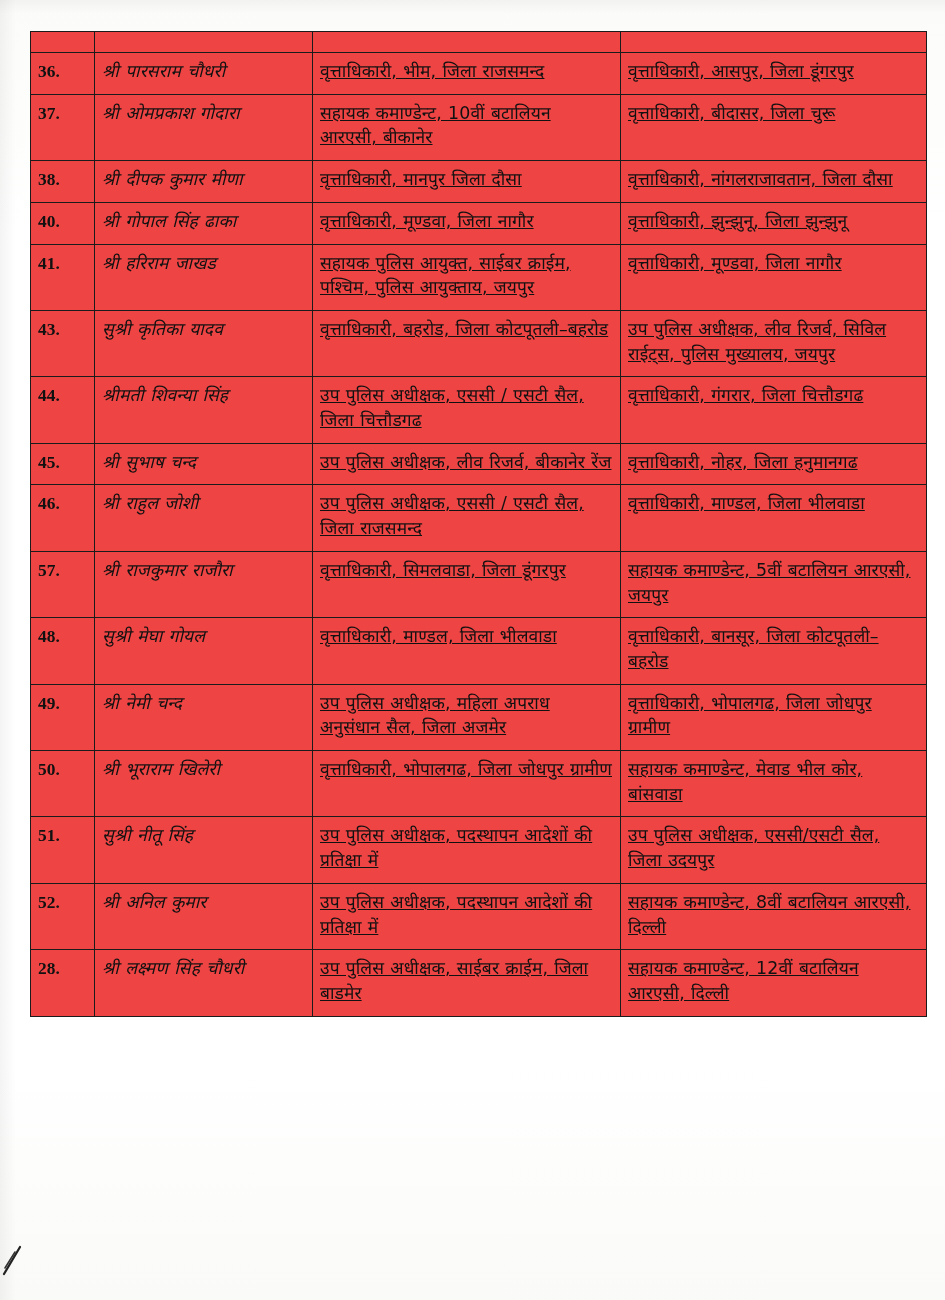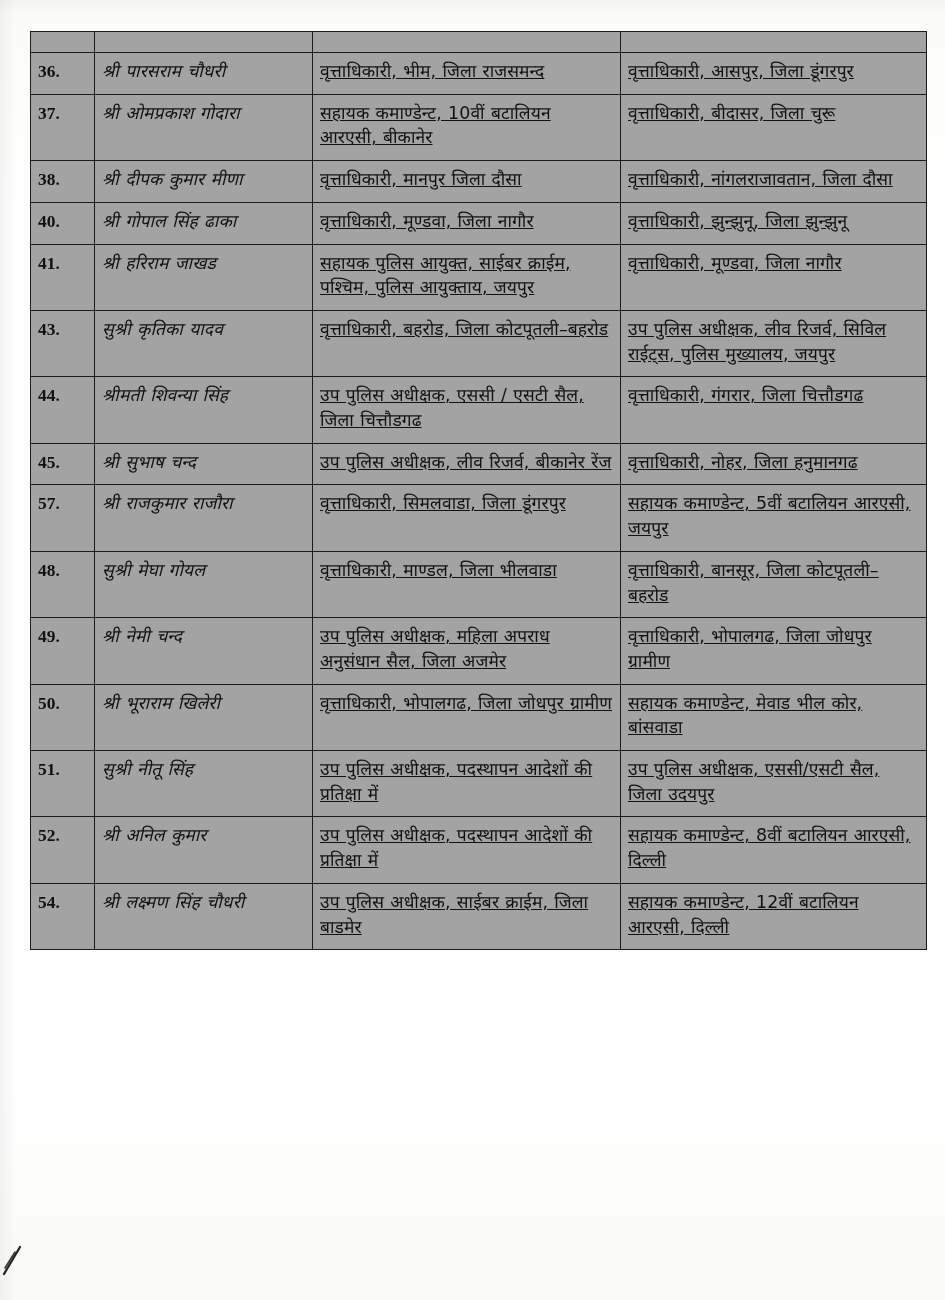--- a/index.html
+++ b/index.html
@@ -30,21 +30,21 @@
     position: absolute;
     left: 30px;
     top: 31px;
     width: 896px;
   }
 
   table.doc-table {
     border-collapse: collapse;
     width: 896px;
     table-layout: fixed;
-    background: #a3a3a3;
+    background: #ef4444;
     padding-left: 40px;
   }
 
   table.doc-table td {
     border: 1.4px solid #1b1b1b;
     vertical-align: top;
     padding: 6px 7px 10px 7px;
     font-size: 17.4px;
     line-height: 1.42;
     letter-spacing: 0.1px;
@@ -160,20 +160,26 @@
           <td class="from">उप पुलिस अधीक्षक, एससी / एसटी सैल, जिला चित्तौडगढ</td>
           <td class="to">वृत्ताधिकारी, गंगरार, जिला चित्तौडगढ</td>
         </tr>
         <tr>
           <td class="sr">45.</td>
           <td class="name">श्री सुभाष चन्द</td>
           <td class="from">उप पुलिस अधीक्षक, लीव रिजर्व, बीकानेर रेंज</td>
           <td class="to">वृत्ताधिकारी, नोहर, जिला हनुमानगढ</td>
         </tr>
         <tr>
+          <td class="sr">46.</td>
+          <td class="name">श्री राहुल जोशी</td>
+          <td class="from">उप पुलिस अधीक्षक, एससी / एसटी सैल, जिला राजसमन्द</td>
+          <td class="to">वृत्ताधिकारी, माण्डल, जिला भीलवाडा</td>
+        </tr>
+        <tr>
           <td class="sr">57.</td>
           <td class="name">श्री राजकुमार राजौरा</td>
           <td class="from">वृत्ताधिकारी, सिमलवाडा, जिला डूंगरपुर</td>
           <td class="to">सहायक कमाण्डेन्ट, 5वीं बटालियन आरएसी, जयपुर</td>
         </tr>
         <tr>
           <td class="sr">48.</td>
           <td class="name">सुश्री मेघा गोयल</td>
           <td class="from">वृत्ताधिकारी, माण्डल, जिला भीलवाडा</td>
           <td class="to">वृत्ताधिकारी, बानसूर, जिला कोटपूतली–बहरोड</td>
@@ -196,21 +202,21 @@
           <td class="from">उप पुलिस अधीक्षक, पदस्थापन आदेशों की प्रतिक्षा में</td>
           <td class="to">उप पुलिस अधीक्षक, एससी/एसटी सैल, जिला उदयपुर</td>
         </tr>
         <tr>
           <td class="sr">52.</td>
           <td class="name">श्री अनिल कुमार</td>
           <td class="from">उप पुलिस अधीक्षक, पदस्थापन आदेशों की प्रतिक्षा में</td>
           <td class="to">सहायक कमाण्डेन्ट, 8वीं बटालियन आरएसी, दिल्ली</td>
         </tr>
         <tr>
-          <td class="sr">54.</td>
+          <td class="sr">28.</td>
           <td class="name">श्री लक्ष्मण सिंह चौधरी</td>
           <td class="from">उप पुलिस अधीक्षक, साईबर क्राईम, जिला बाडमेर</td>
           <td class="to">सहायक कमाण्डेन्ट, 12वीं बटालियन आरएसी, दिल्ली</td>
         </tr>
       </tbody>
   </table>
 </div>
 
 <div class="scan-mark">
   <svg width="26" height="34" viewBox="0 0 26 34" aria-hidden="true">

